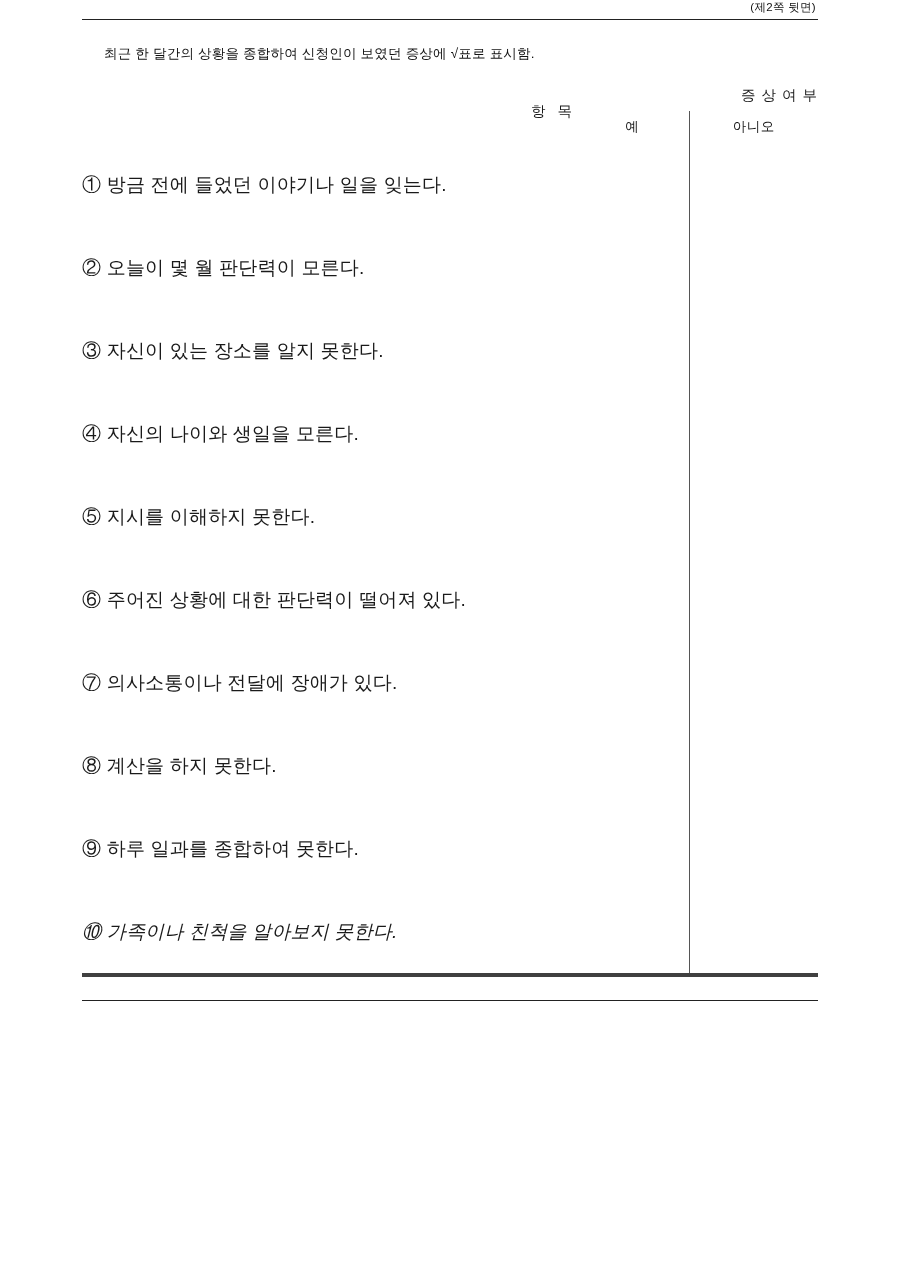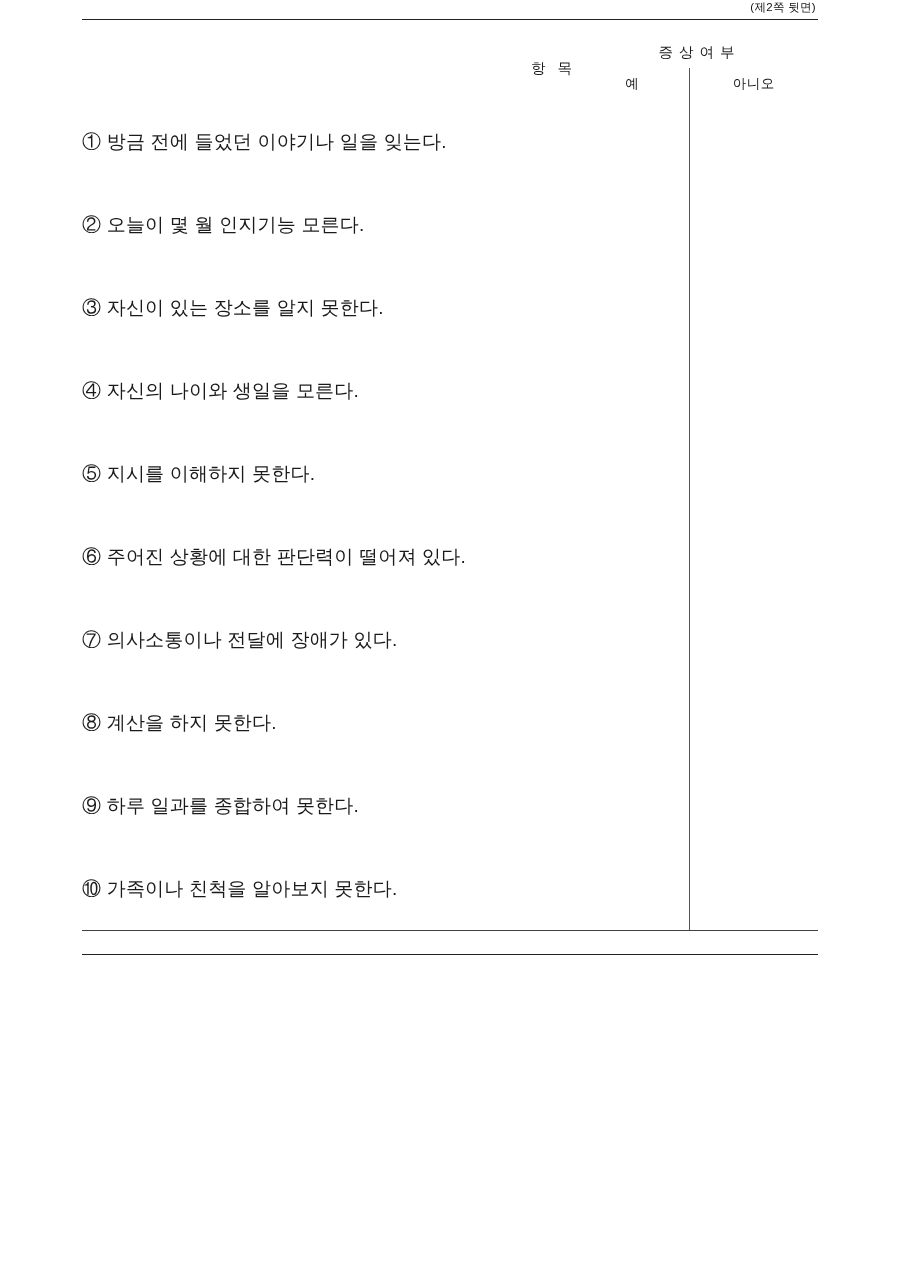--- a/index.html
+++ b/index.html
@@ -70,21 +70,21 @@
 
   table.survey th, table.survey td {
     border: 0;
     padding: 0;
   }
 
   .th-top {
     height: 32px;
     font-size: 14.5px;
     font-weight: 500;
-    text-align: center;
+    text-align: right;
     border-top: 1.6px solid #222;
     border-bottom: 1px solid #555;
     letter-spacing: 1px;
     vertical-align: middle;
   }
   .th-item {
     height: 64px;
     font-size: 14.5px;
     font-weight: 500;
     text-align: right;
@@ -119,38 +119,40 @@
     border-right: 1px solid #555;
   }
   td.q-cell {
     border-bottom: 1px solid #9a9a9a;
   }
   td.q-cell.cell-yes {
     border-right: 1px solid #555;
   }
   tr.q-row:last-child td.q-text,
   tr.q-row:last-child td.q-cell {
-    border-bottom: 1px solid #404040;
+    border-bottom: 4px solid #404040;
+    font-style: italic;
   }
 
   .bottom-rule {
     border: 0;
     border-top: 1.8px solid #222;
     margin: 23px 0 0 0;
   }
 </style>
 </head>
 <body>
 
 <div class="page">
 
   <div class="page-marker">(제2쪽 뒷면)</div>
   <hr class="header-rule">
 
 
+  <div class="instruction">최근 한 달간의 상황을 종합하여 신청인이 보였던 증상에 √표로 표시함.</div>
 
   <table class="survey">
     <colgroup>
       <col class="c-item">
       <col class="c-yes">
       <col class="c-no">
     </colgroup>
     <thead>
       <tr>
         <th class="th-item" rowspan="2">항  목</th>
@@ -161,21 +163,21 @@
         <th class="th-sub">아니오</th>
       </tr>
     </thead>
     <tbody>
       <tr class="q-row">
         <td class="q-text">① 방금 전에 들었던 이야기나 일을 잊는다.</td>
         <td class="q-cell cell-yes"></td>
         <td class="q-cell"></td>
       </tr>
       <tr class="q-row">
-        <td class="q-text">② 오늘이 몇 월 인지기능 모른다.</td>
+        <td class="q-text">② 오늘이 몇 월 판단력이 모른다.</td>
         <td class="q-cell cell-yes"></td>
         <td class="q-cell"></td>
       </tr>
       <tr class="q-row">
         <td class="q-text">③ 자신이 있는 장소를 알지 못한다.</td>
         <td class="q-cell cell-yes"></td>
         <td class="q-cell"></td>
       </tr>
       <tr class="q-row">
         <td class="q-text">④ 자신의 나이와 생일을 모른다.</td>

